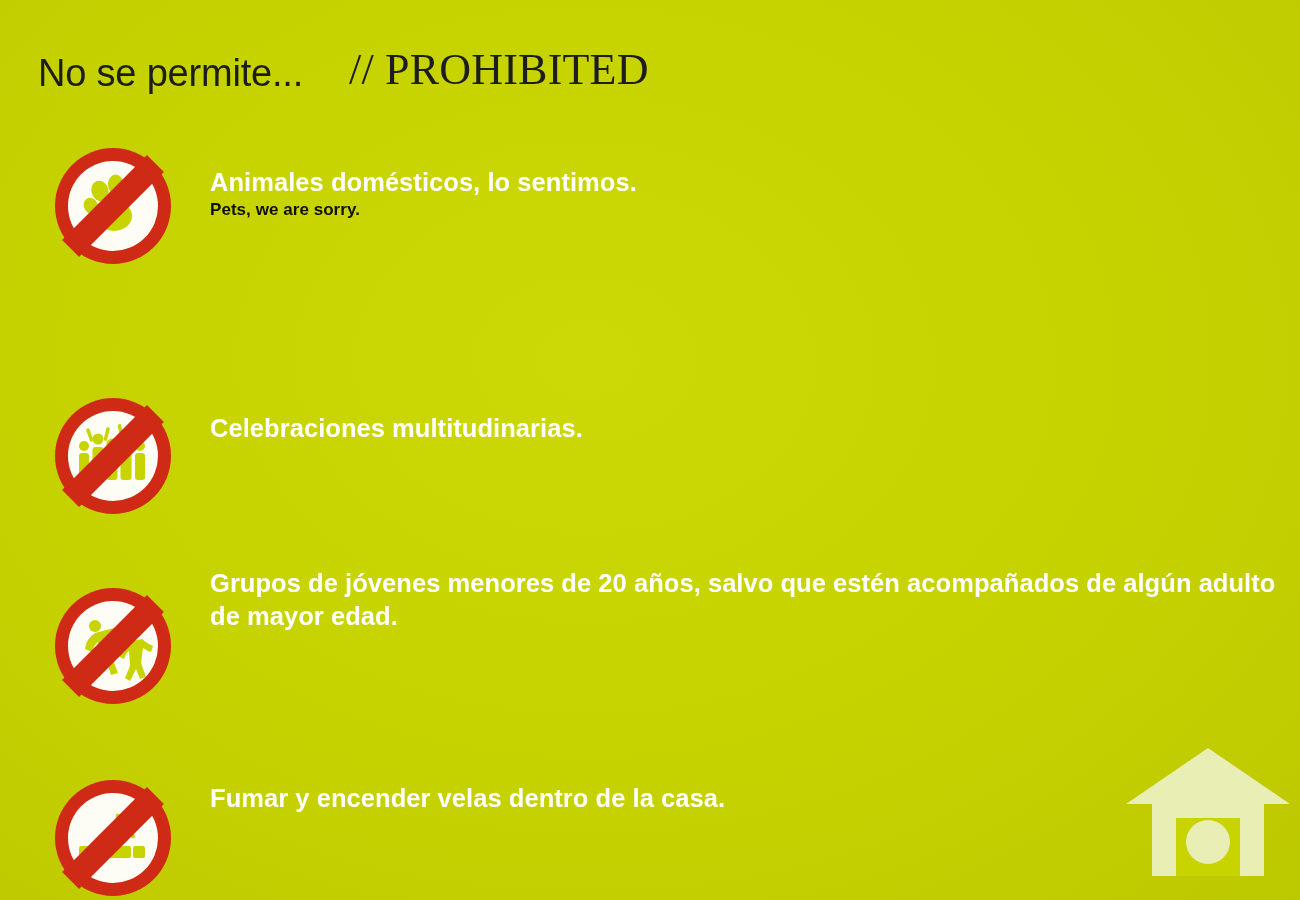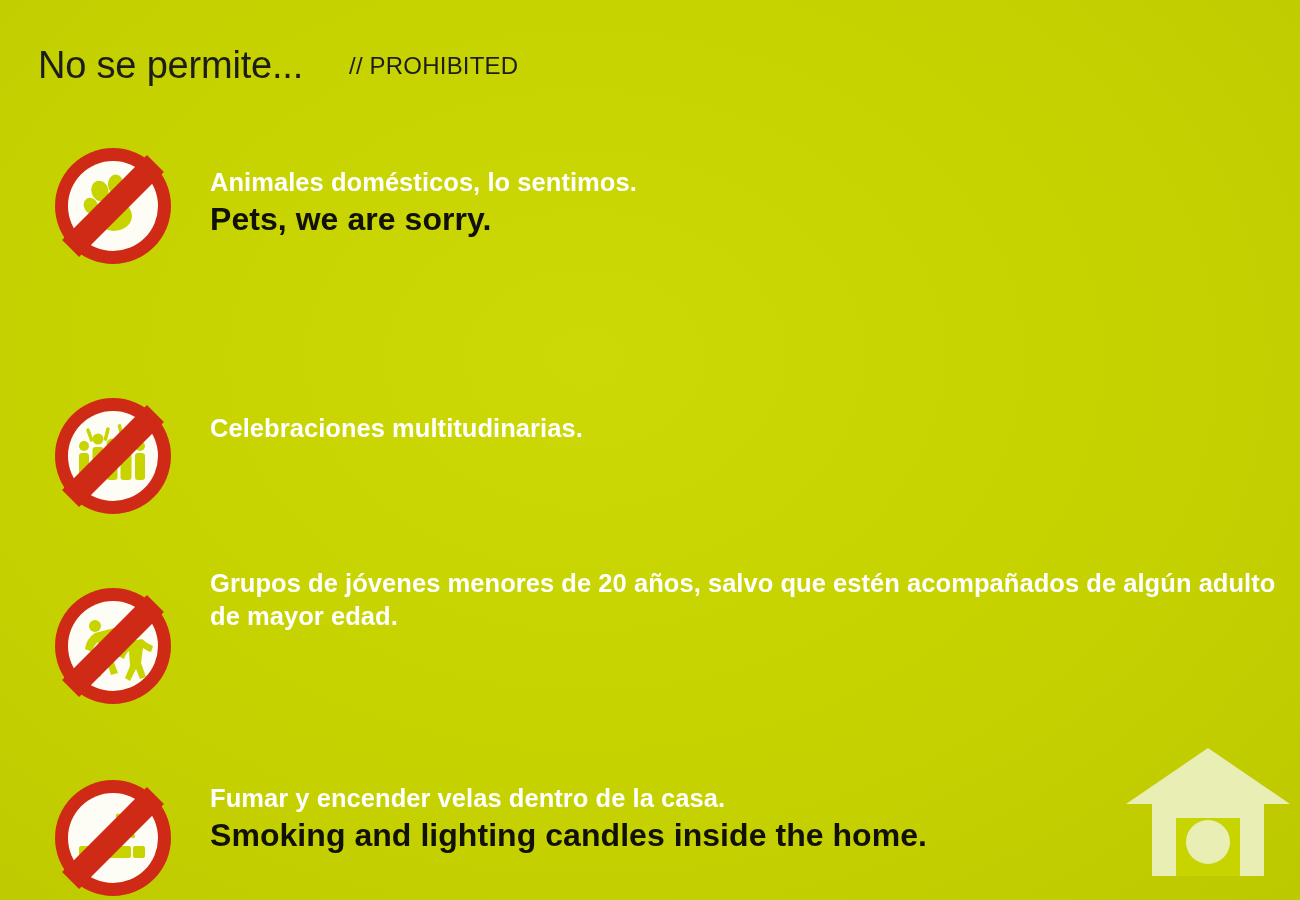--- a/index.html
+++ b/index.html
@@ -21,35 +21,36 @@
     box-sizing: border-box;
     overflow: hidden;
   }
 
   
   .header {
     position: absolute;
     left: 38px;
     top: 44px;
     display: flex;
-    align-items: center;
+    align-items: flex-end;
     gap: 46px;
     white-space: nowrap;
   }
   .header .es {
     font-size: 38px;
     font-weight: 400;
     color: #1d1d1b;
     letter-spacing: -0.2px;
   }
   .header .en {
-    font-size: 24px;
+    font-size: 44px;
     font-weight: 400;
     color: #1d1d1b;
     letter-spacing: 0.2px;
+    font-family: Liberation Serif, serif;
   }
 
   
   .rows {
     position: absolute;
     left: 16px;
     top: 132px;
     width: 1300px;
   }
   .row {
@@ -69,21 +70,21 @@
     padding-right: 22px;
   }
   .line-es {
     font-size: 25.5px;
     font-weight: bold;
     color: #ffffff;
     line-height: 1.28;
     letter-spacing: 0.05px;
   }
   .line-en {
-    font-size: 32px;
+    font-size: 17px;
     font-weight: bold;
     color: #111107;
     line-height: 1.28;
     letter-spacing: 0.05px;
   }
 
   
   .row-0 { height: 190px; }
   .row-0 .text-cell { padding-top: 34px; }
   .row-0 .icon-cell { padding-top: 12px; }
@@ -231,21 +232,20 @@
               <path d="M82 60 q-6 -4 -2 -9 q4 -5 -1 -9" stroke="#c7d400" stroke-width="4.5" fill="none" stroke-linecap="round"></path>
             </g>
             <g transform="rotate(-45 62 62)">
               <rect x="2" y="50" width="120" height="24" fill="#cf2a16"></rect>
             </g>
           </svg>
         </div>
       </div>
       <div class="text-cell">
         <div class="line-es">Fumar y encender velas dentro de la casa.</div>
-        <div class="line-en">Smoking and lighting candles inside the home.</div>
       </div>
     </div>
 
   </div>
 
   <div class="house-mark">
     <svg width="168" height="140" viewBox="0 0 168 140" aria-hidden="true">
       <path d="M84 6 L166 62 L140 62 L140 134 L28 134 L28 62 L2 62 Z" fill="#e9eeb4"></path>
       <rect x="52" y="76" width="64" height="58" fill="#c7d400"></rect>
       <circle cx="84" cy="100" r="22" fill="#e9eeb4"></circle>

